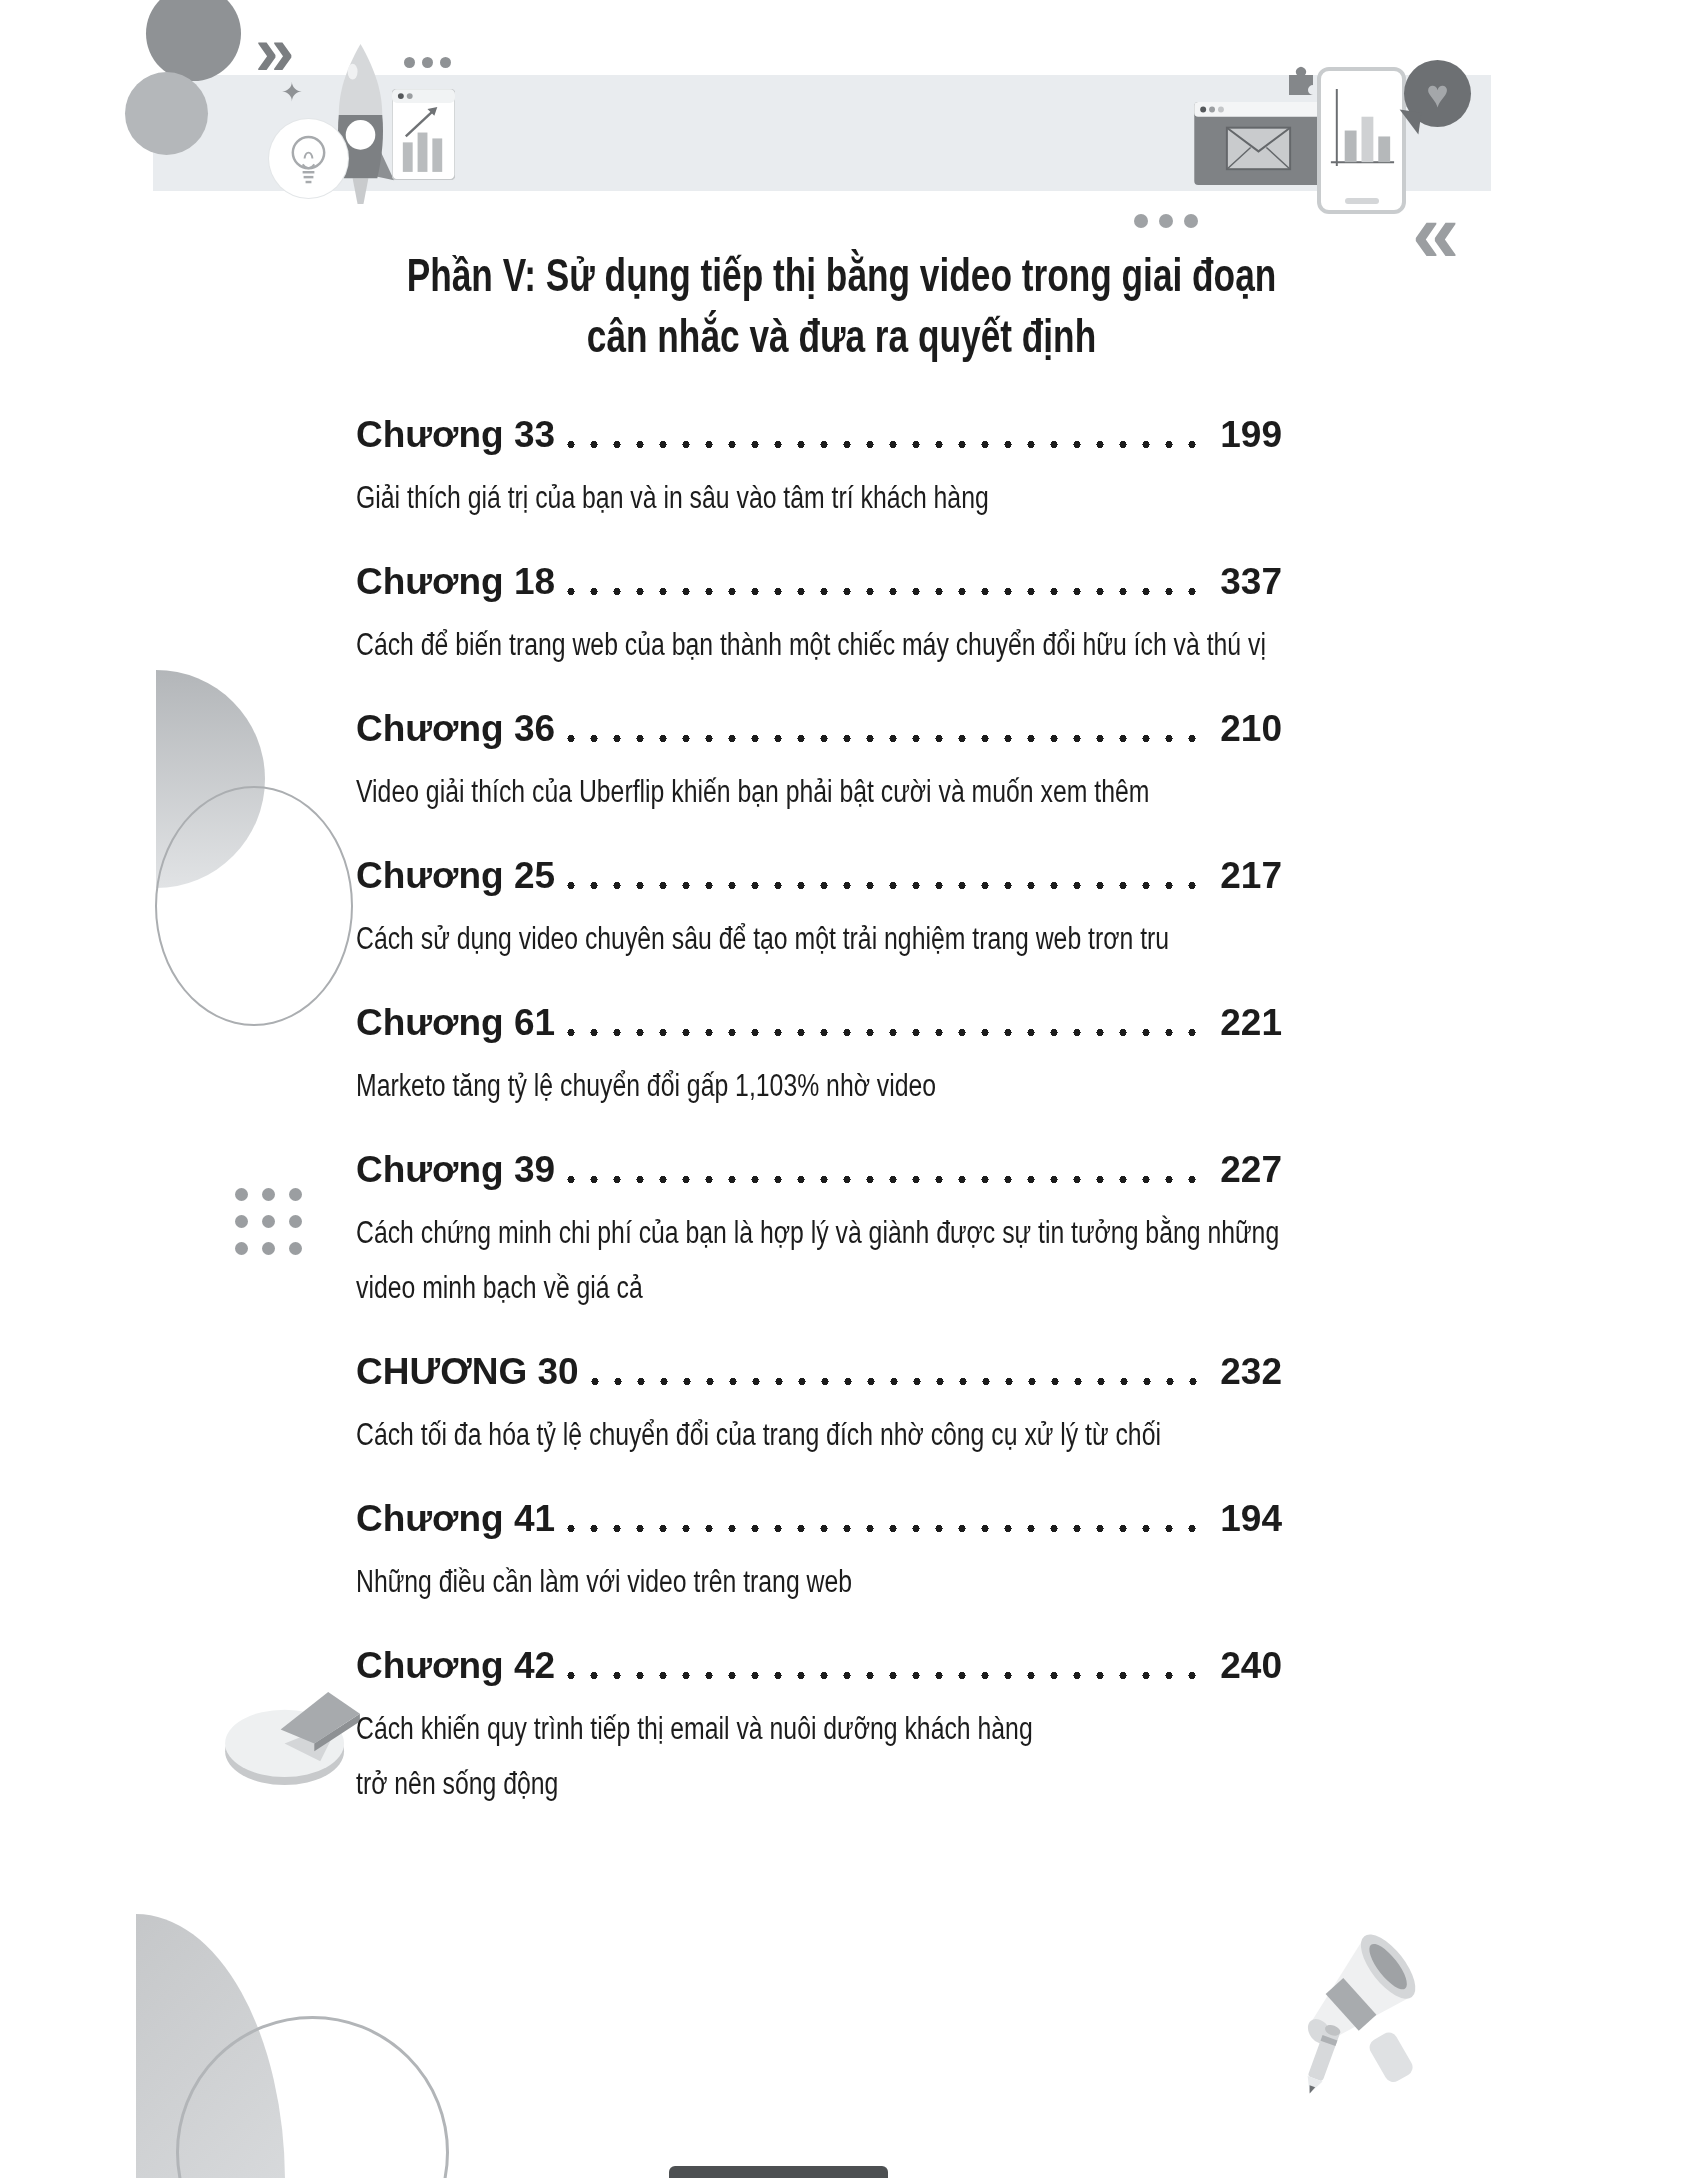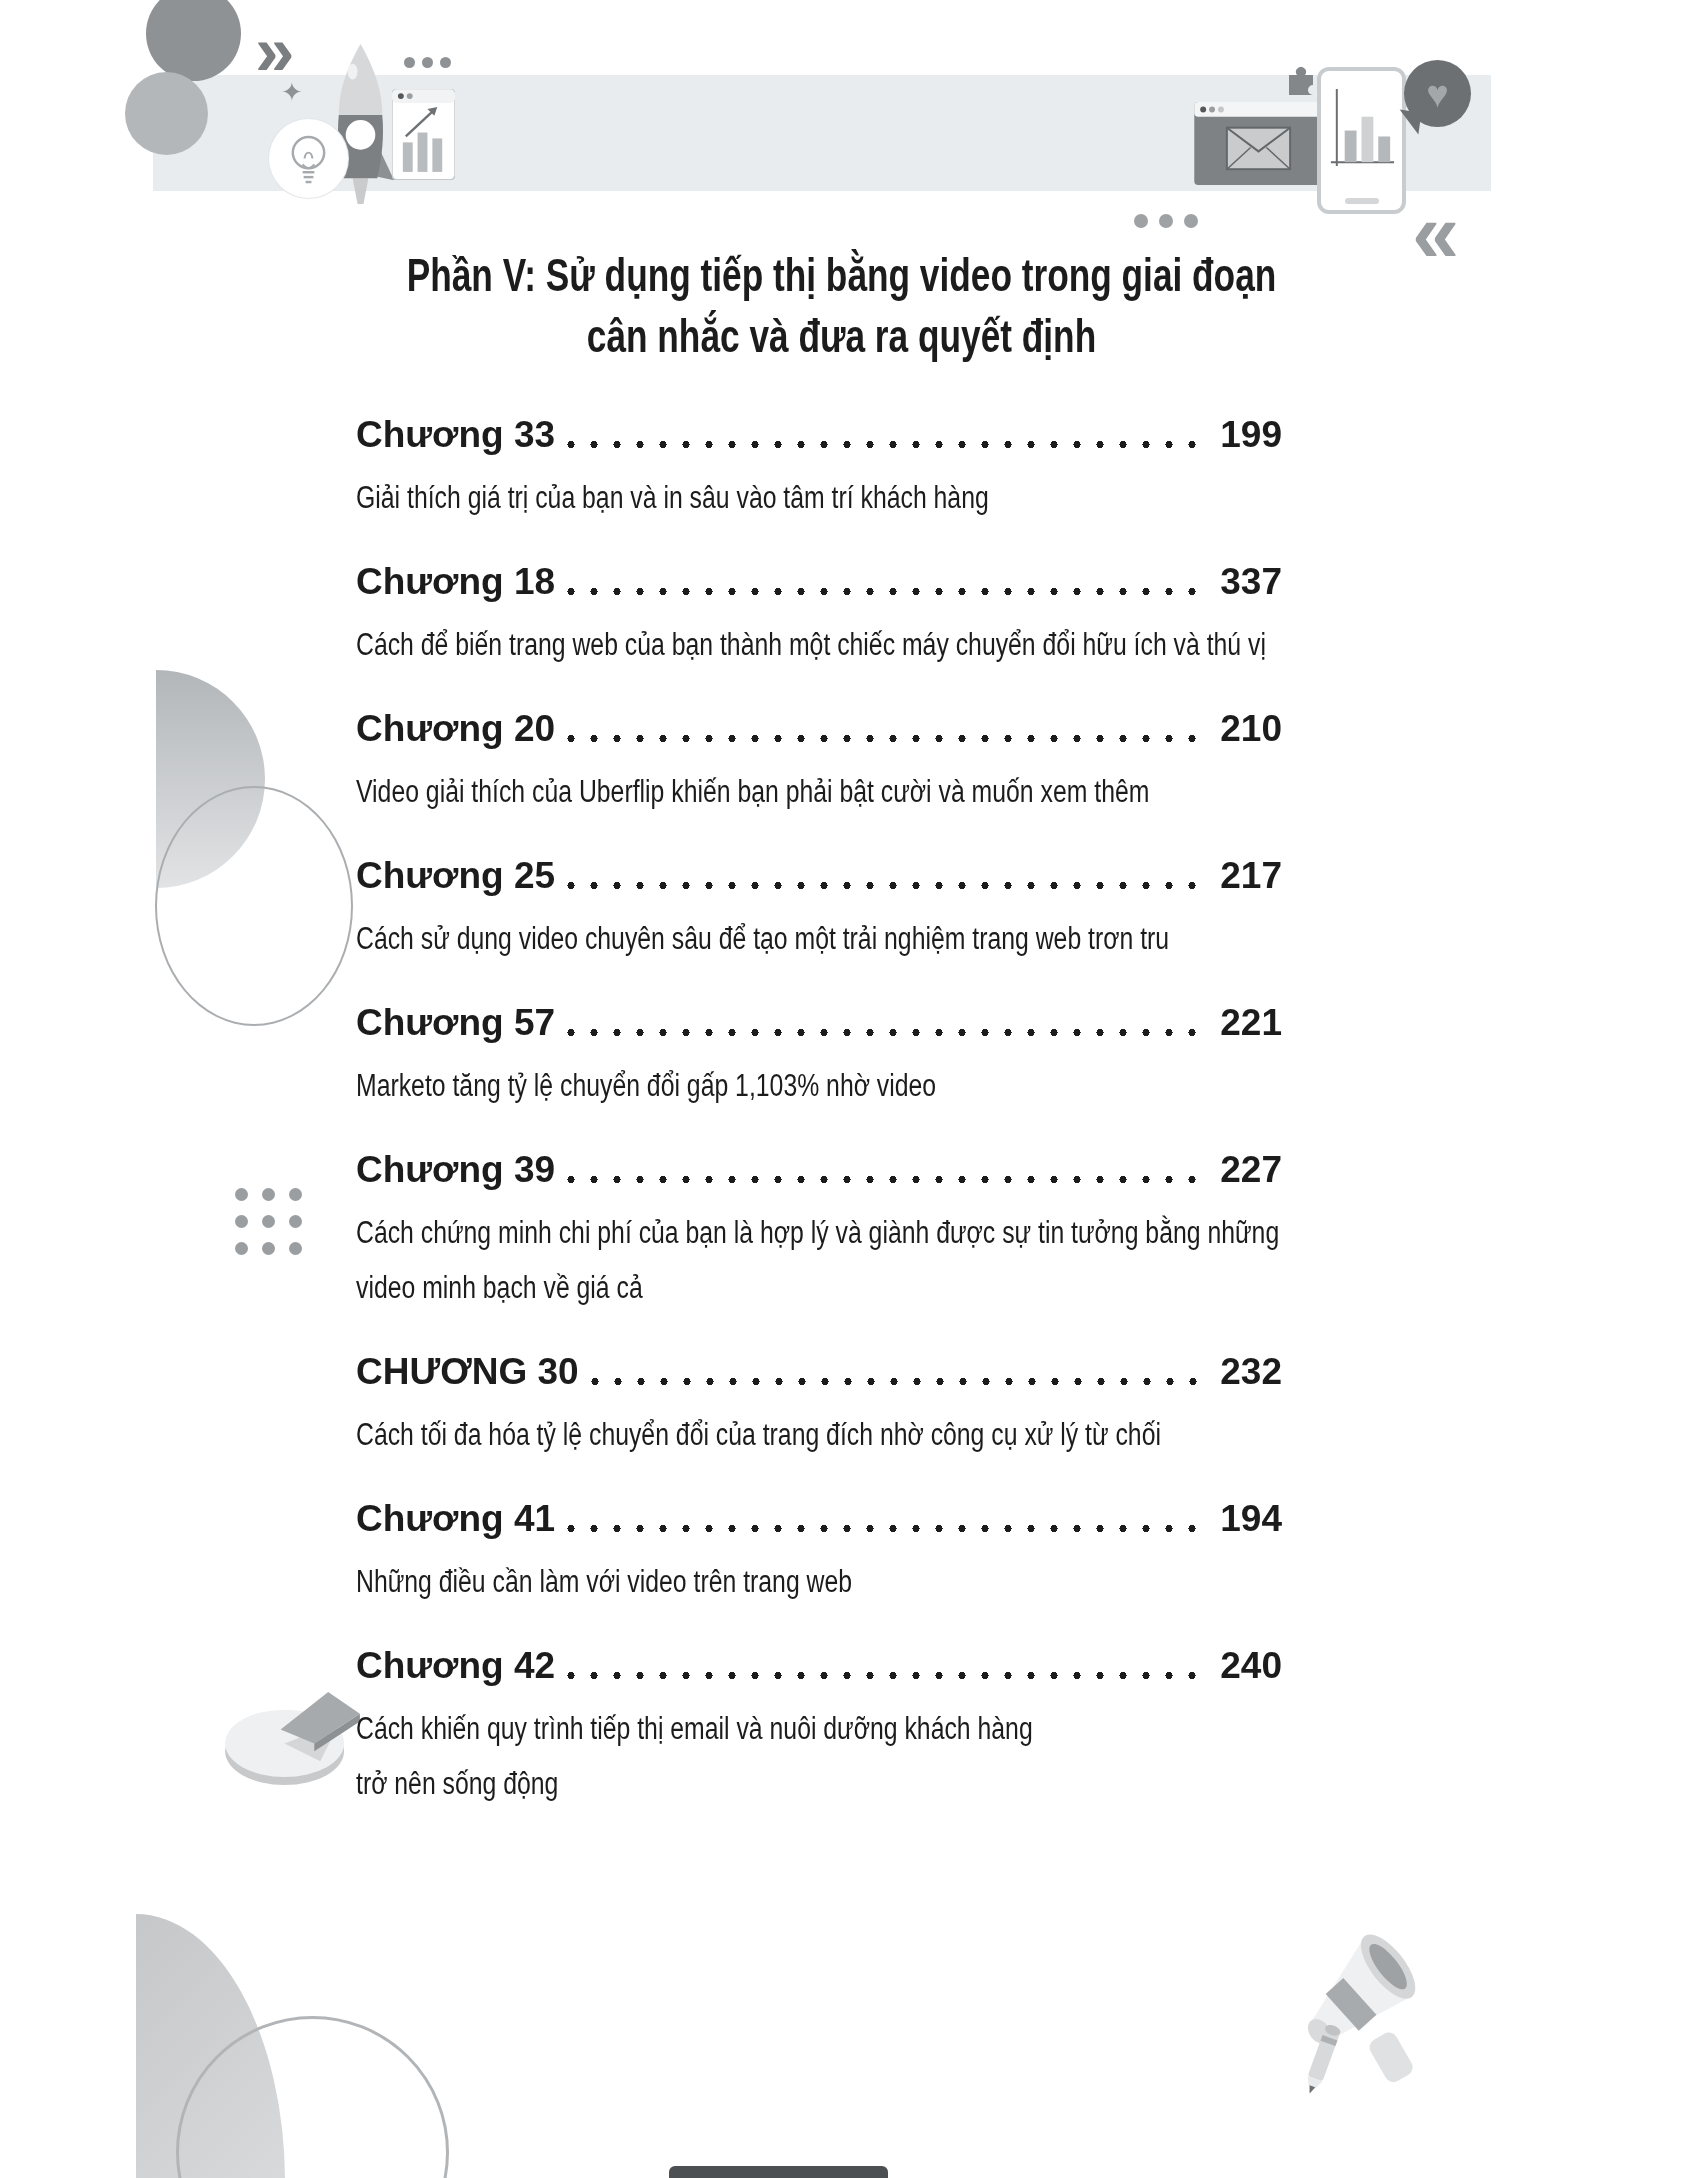--- a/index.html
+++ b/index.html
@@ -247,39 +247,39 @@
         <span class="toc-label">Chương 18</span>
         <span class="leader"></span>
         <span class="toc-page">337</span>
       </div>
       <div class="toc-desc">Cách để biến trang web của bạn thành một chiếc máy chuyển đổi hữu ích và thú vị</div>
     </div>
 
 
     <div class="toc-entry">
       <div class="toc-head">
-        <span class="toc-label">Chương 20</span>
+        <span class="toc-label">Chương 36</span>
         <span class="leader"></span>
         <span class="toc-page">210</span>
       </div>
       <div class="toc-desc">Video giải thích của Uberflip khiến bạn phải bật cười và muốn xem thêm</div>
     </div>
 
     <div class="toc-entry">
       <div class="toc-head">
         <span class="toc-label">Chương 25</span>
         <span class="leader"></span>
         <span class="toc-page">217</span>
       </div>
       <div class="toc-desc">Cách sử dụng video chuyên sâu để tạo một trải nghiệm trang web trơn tru</div>
     </div>
 
     <div class="toc-entry">
       <div class="toc-head">
-        <span class="toc-label">Chương 57</span>
+        <span class="toc-label">Chương 61</span>
         <span class="leader"></span>
         <span class="toc-page">221</span>
       </div>
       <div class="toc-desc">Marketo tăng tỷ lệ chuyển đổi gấp 1,103% nhờ video</div>
     </div>
 
     <div class="toc-entry">
       <div class="toc-head">
         <span class="toc-label">Chương 39</span>
         <span class="leader"></span>

